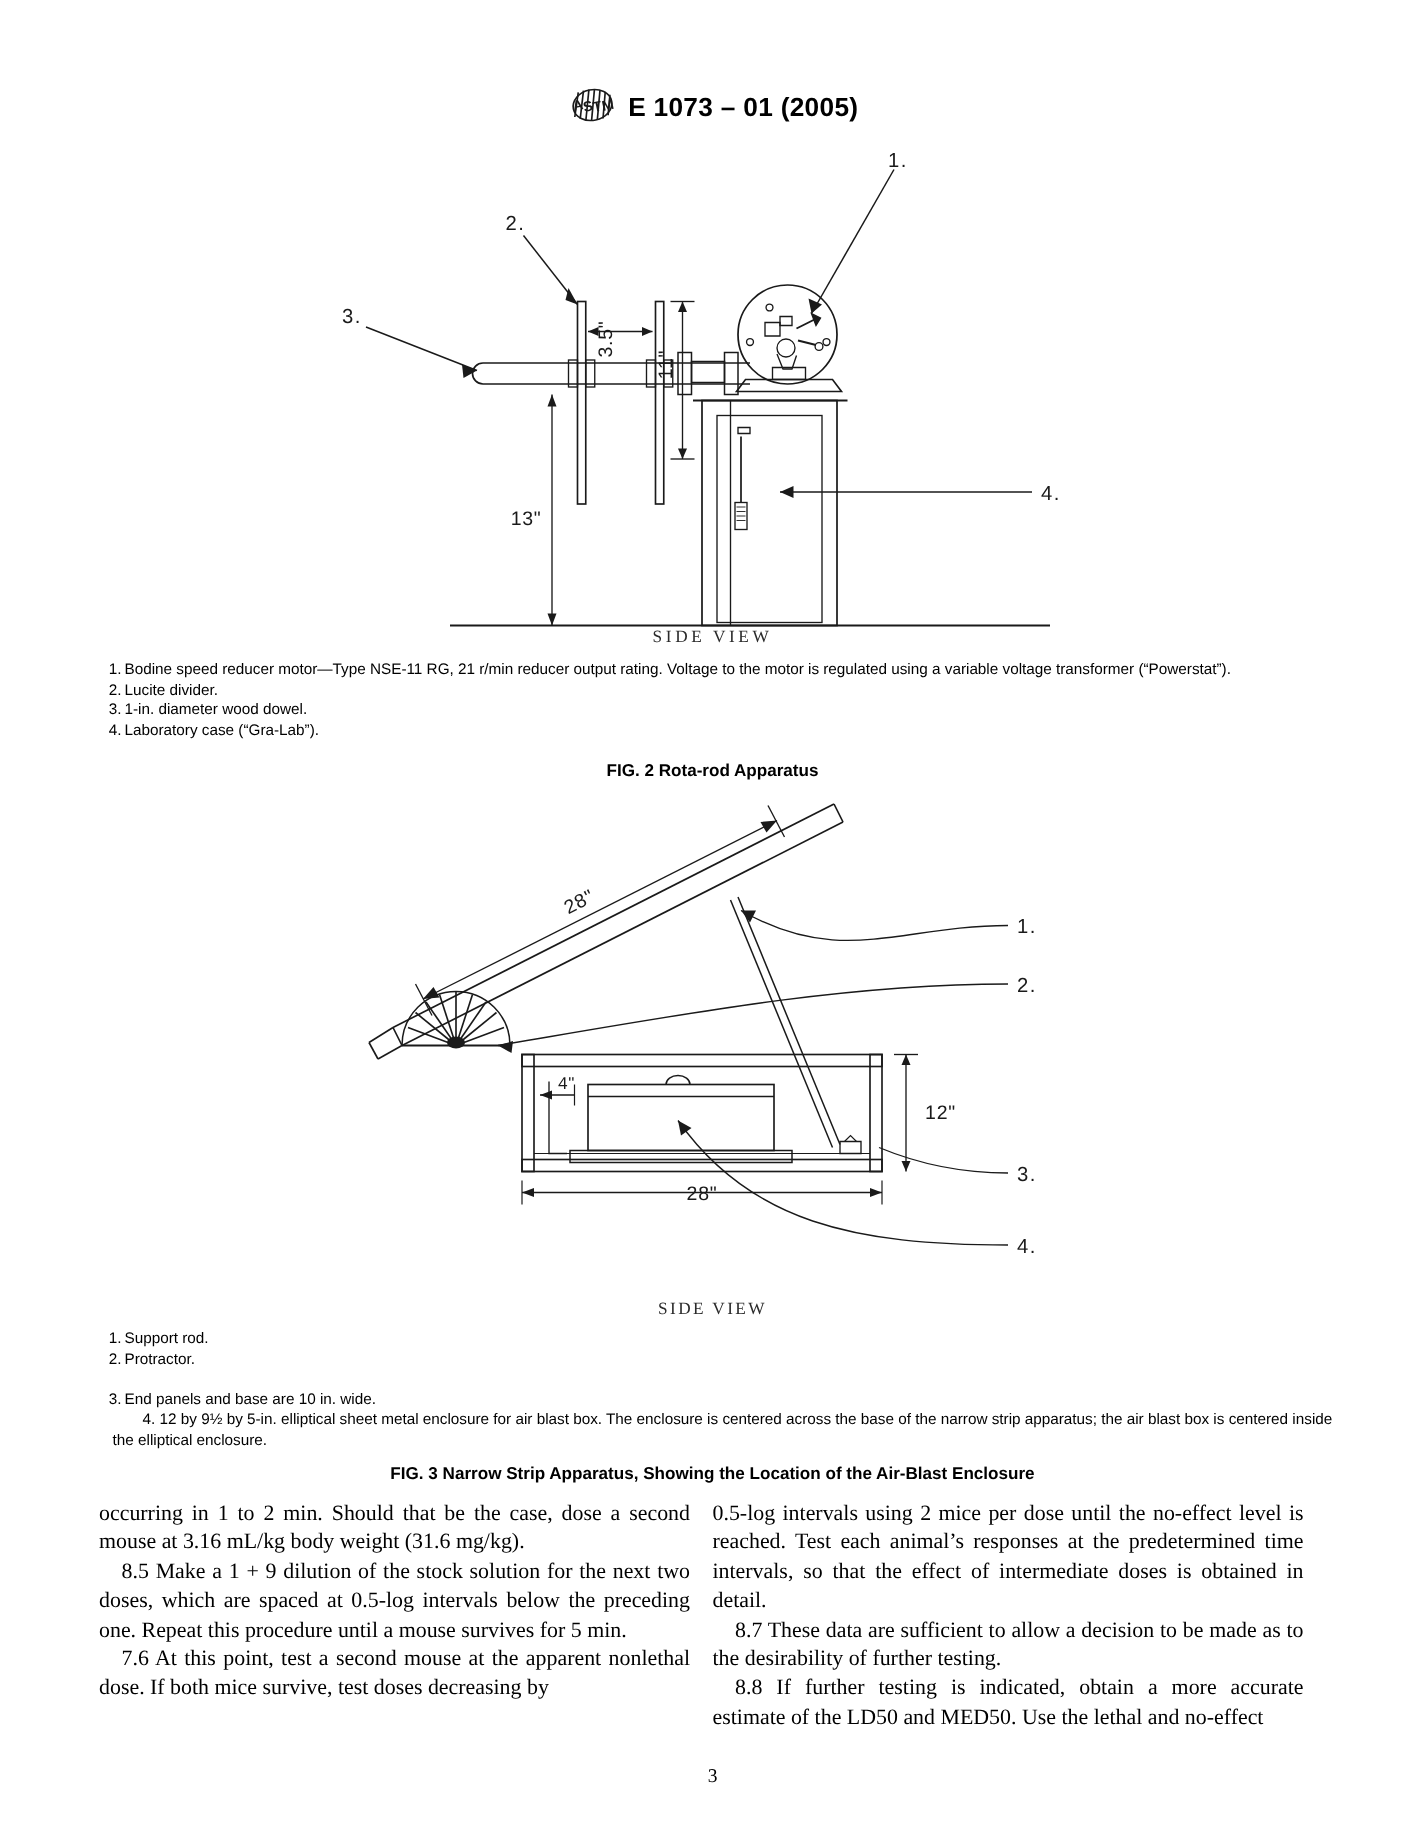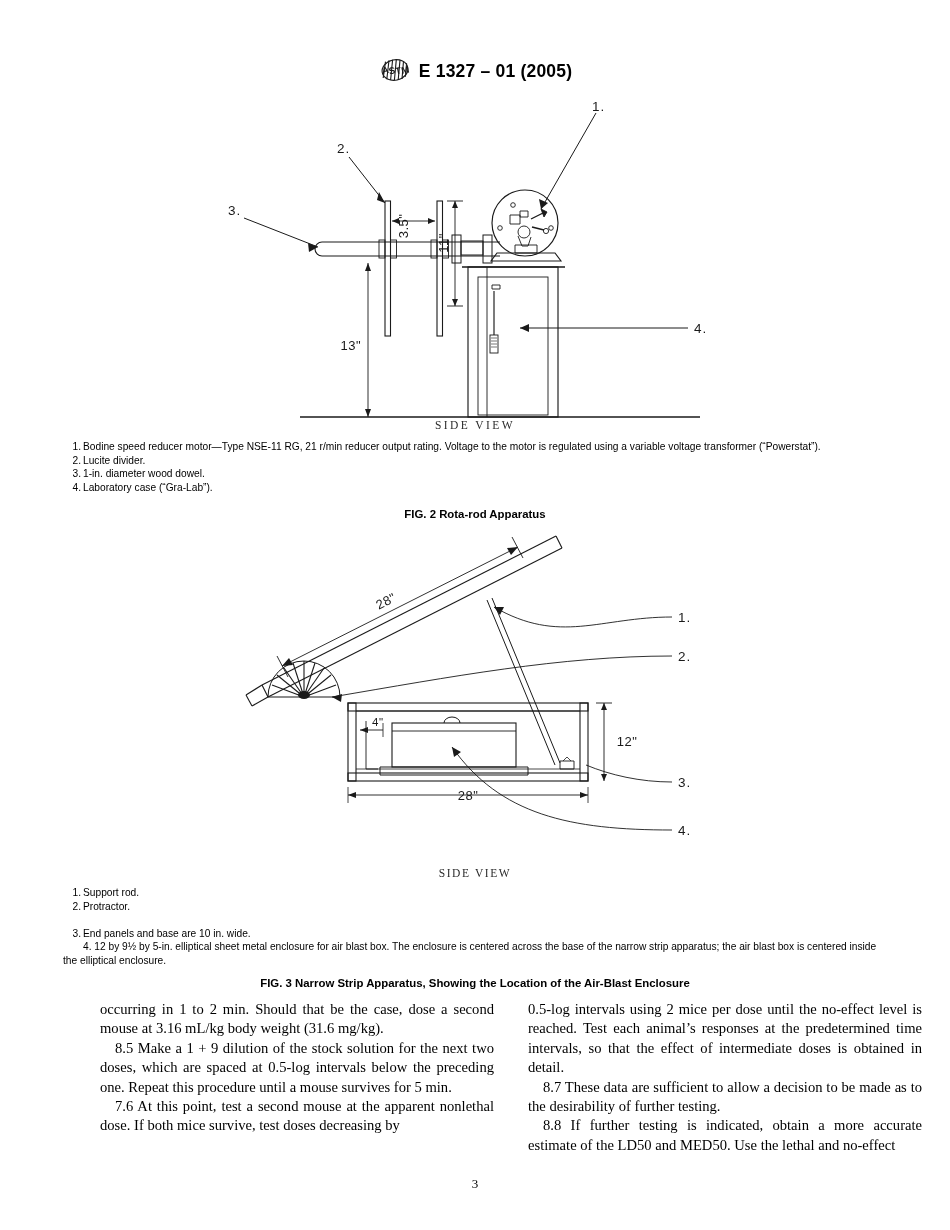--- a/index.html
+++ b/index.html
@@ -89,22 +89,21 @@
     color: #2b2b2b;
   }
 
   
   .body-cols {
     position: absolute;
     top: 1000px;
     left: 66px;
     width: 822px;
     display: flex;
-    gap: 34px;
-    margin-left: 34px;
+    gap: 15px;
   }
   .col {
     width: 394px;
     font-family: "Liberation Serif", serif;
     font-size: 14.6px;
     line-height: 19.4px;
     text-align: justify;
   }
   .col p { margin: 0; }
   .col p.indent { text-indent: 15px; }
@@ -144,21 +143,21 @@
           <line x1="25.5" y1="3.2" x2="24" y2="21"></line>
           <line x1="28.6" y1="5.2" x2="27.4" y2="18.8"></line>
         </g>
         <g fill="#1a1a1a" font-family="Liberation Serif, serif" font-size="9.5" font-weight="bold">
           <text x="4.5" y="16" transform="rotate(-12 4.5 16)">A</text>
           <text x="11.5" y="16.6" transform="rotate(-12 11.5 16.6)">S</text>
           <text x="18" y="16.6" transform="rotate(-12 18 16.6)">T</text>
           <text x="24" y="16" transform="rotate(-12 24 16)">M</text>
         </g>
       </svg>
-    </span><span class="title-text">E 1327 – 01 (2005)</span>
+    </span><span class="title-text">E 1073 – 01 (2005)</span>
   </div>
 
   <div class="fig-block" style="left:0; top:95px;">
     <svg class="figure-svg" width="950" height="335" viewBox="0 0 950 335" xmlns="http://www.w3.org/2000/svg">
       <g stroke="#1a1a1a" fill="none" stroke-width="1.15">
 
         <line x1="300" y1="322" x2="700" y2="322" stroke-width="1.4"></line>
 
         <rect x="468" y="172" width="90" height="150"></rect>
         <rect x="478" y="182" width="70" height="138" stroke-width="0.9"></rect>
@@ -372,21 +371,21 @@
       <span>Support rod.</span>
     </p>
     <p class="note">
       <span class="num">2.</span>
       <span>Protractor.</span>
     </p>
     <p class="note" style="margin-top:13.6px;">
       <span class="num">3.</span>
       <span>End panels and base are 10 in. wide.</span>
     </p>
-    <p class="note" style="padding-left:0; text-indent:20px;">
+    <p class="note" style="padding-left:0; text-indent:20px;margin-left:12px;">
       <span style="position:static; display:inline; width:auto;">4.</span>
       <span>12 by 9½ by 5-in. elliptical sheet metal enclosure for air blast box. The enclosure is centered across the base of the narrow strip apparatus; the air blast box is centered inside the elliptical enclosure.</span>
     </p>
   </div>
 
   <div class="fig-caption" style="top:965px;">FIG. 3 Narrow Strip Apparatus, Showing the Location of the Air-Blast Enclosure</div>
 
   <div class="body-cols">
     <div class="col">
       <p>occurring in 1 to 2 min. Should that be the case, dose a second mouse at 3.16 mL/kg body weight (31.6 mg/kg).</p>

